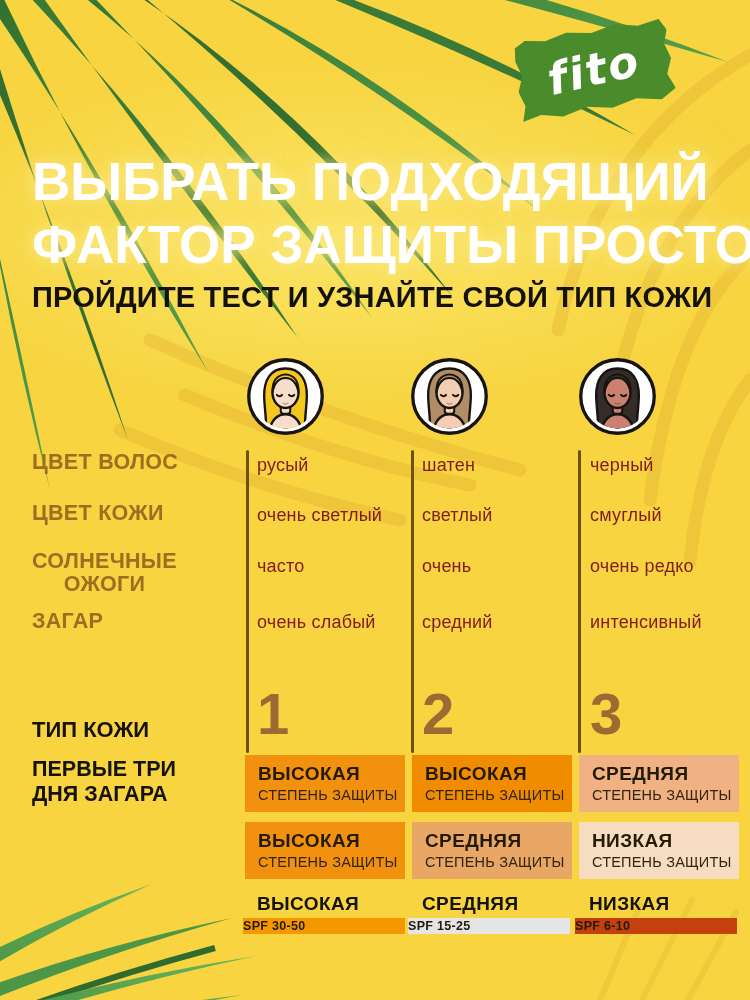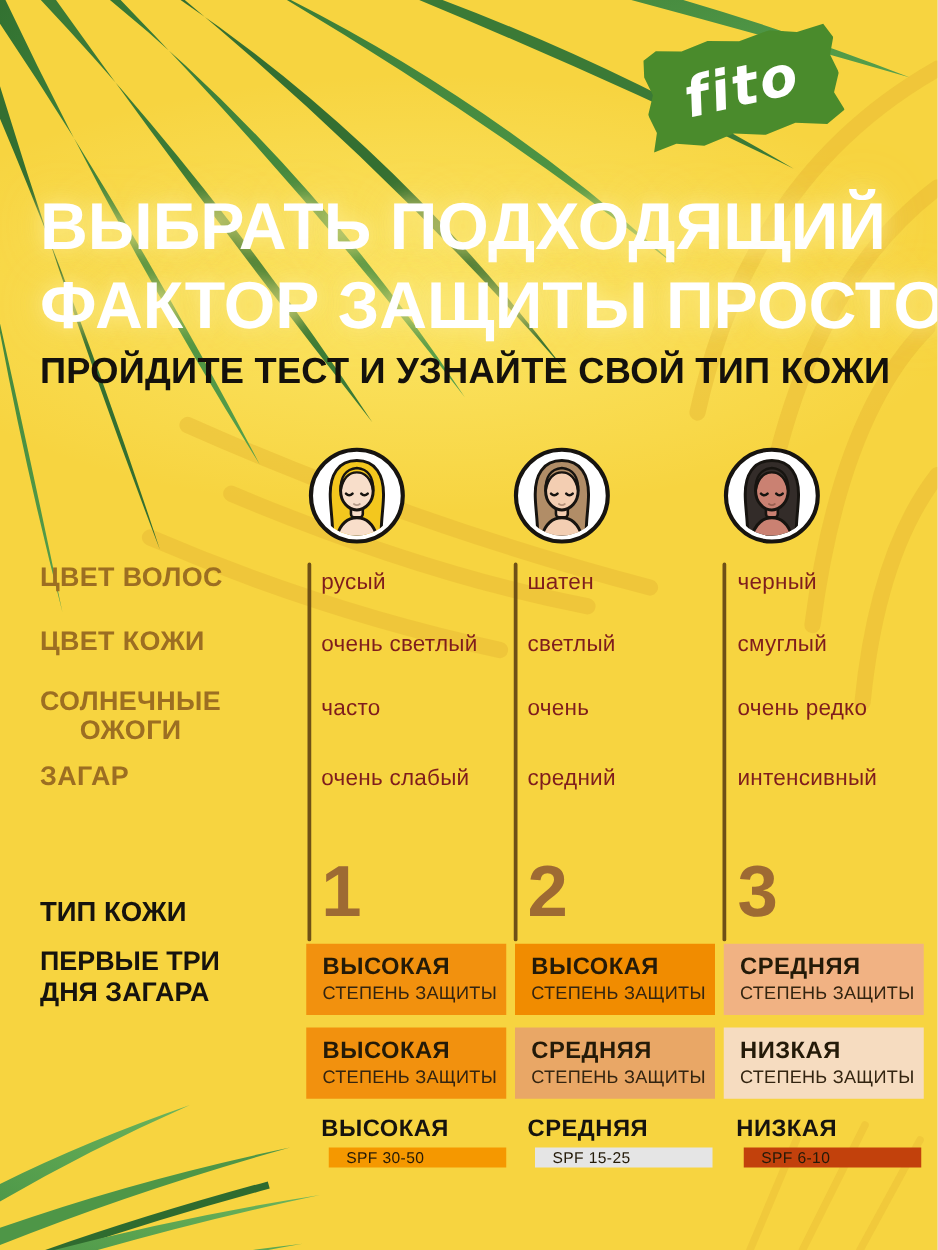--- a/index.html
+++ b/index.html
@@ -52,22 +52,22 @@
   .pbox{position:absolute;width:160px;height:57px;box-sizing:border-box;padding:8px 6px 0 13px;}
   .prow1{top:755px;} .prow2{top:822px;}
   .bcol1{left:245px;} .bcol2{left:412px;} .bcol3{left:579px;}
   .pbox .lvl{font-size:19px;font-weight:bold;color:#241a08;letter-spacing:.4px;line-height:21px;}
   .pbox .cap{font-size:14.5px;color:#332410;letter-spacing:.2px;margin-top:3px;line-height:16px;}
 
   
   .legend{position:absolute;top:894px;width:162px;}
   .lcol1{left:243px;} .lcol2{left:408px;} .lcol3{left:575px;}
   .legend .ltitle{font-size:19px;font-weight:bold;color:#16130e;padding-left:14px;letter-spacing:.4px;line-height:20px;}
-  .legend .lbar{margin-top:4px;height:16px;line-height:16px;font-size:12.5px;font-weight:normal;
-    color:#241a08;padding-left:14px;letter-spacing:.3px;margin-left:20px;}
+  .legend .lbar{margin-top:4px;height:16px;line-height:16px;font-size:12.5px;font-weight:bold;
+    color:#241a08;letter-spacing:.3px;}
 </style>
 </head>
 <body>
 
 <div class="stage">
 
   <svg class="bg-art" viewBox="0 0 750 1000" aria-hidden="true">
     <defs>
       <linearGradient id="leafg" x1="0" y1="0" x2="1" y2="1">
         <stop offset="0" stop-color="#2E6C2E"></stop>

